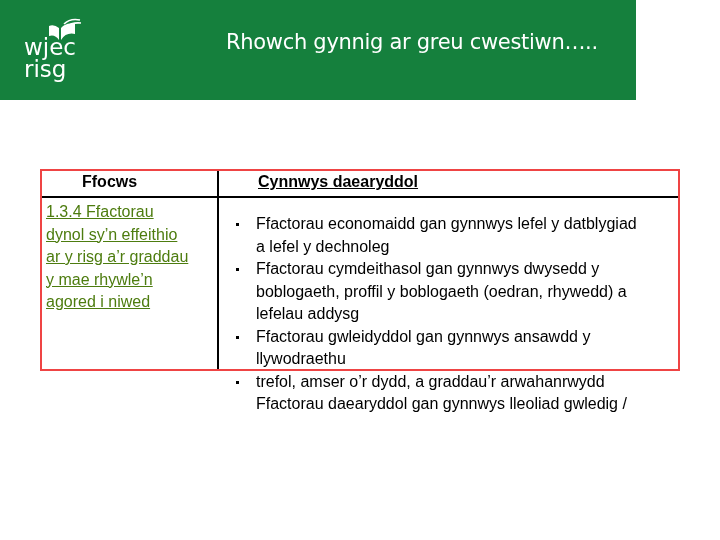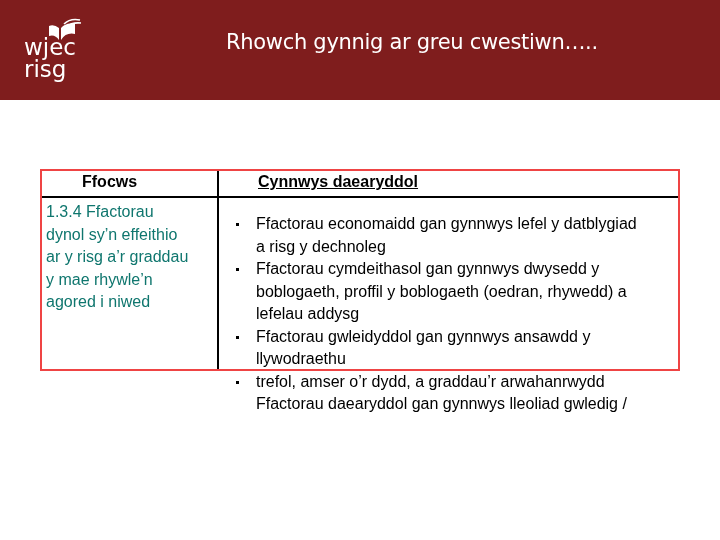--- a/index.html
+++ b/index.html
@@ -2,22 +2,22 @@
 <html><head>
   <meta charset="utf-8">
   <style>
     html, body { margin: 0; padding: 0; }
     body {
       width: 720px; height: 540px; position: relative; overflow: hidden;
       background: #ffffff;
       font-family: "Liberation Sans", sans-serif;
     }
     .header {
-      position: absolute; left: 0; top: 0; width: 720px; height: 100px;
-      background: #7f1d1d;
+      position: absolute; left: 0; top: 0; width: 636px; height: 100px;
+      background: #15803d;
     }
     .logo {
       position: absolute; left: 20px; top: 14px; width: 70px; height: 70px;
     }
     .logo-text {
       position: absolute; left: 24px; top: 36px;
       color: #ffffff; font-family: "DejaVu Sans", sans-serif;
       font-size: 23px; line-height: 22px; letter-spacing: 0px;
     }
     .title {
@@ -39,21 +39,21 @@
       background: #000;
     }
     .th {
       position: absolute; top: 2px; font-weight: bold; font-size: 16px;
       color: #000; white-space: nowrap;
     }
     .th1 { left: 40px; }
     .th2 { left: 216px; text-decoration: underline; }
     .cell-left {
       position: absolute; left: 4px; top: 30px; width: 170px;
-      font-size: 16px; line-height: 22.5px; color: #0f766e;
+      font-size: 16px; line-height: 22.5px; color: #4d7c0f; text-decoration: underline;
     }
     .cell-left div { white-space: nowrap; }
     .bullets {
       position: absolute; left: 186px; top: 30px; width: 440px;
       margin: 12px; padding: 0; list-style: none;
       font-size: 16px; line-height: 22.5px; color: #000;
     }
     .bullets li { position: relative; padding-left: 16px; }
     .bullets li .dot {
       position: absolute; left: -4px; top: 10px; width: 3px; height: 3px;
@@ -89,21 +89,21 @@
     <div>dynol sy’n effeithio</div>
     <div>ar y risg a’r graddau</div>
     <div>y mae rhywle’n</div>
     <div>agored i niwed</div>
   </div>
 
   <ul class="bullets">
     <li>
       <span class="dot"></span>
       <span class="line">Ffactorau economaidd gan gynnwys lefel y datblygiad</span>
-      <span class="line">a risg  y dechnoleg</span>
+      <span class="line">a lefel  y dechnoleg</span>
     </li>
     <li>
       <span class="dot"></span>
       <span class="line">Ffactorau cymdeithasol gan gynnwys dwysedd y</span>
       <span class="line">boblogaeth, proffil y boblogaeth (oedran, rhywedd) a</span>
       <span class="line">lefelau addysg</span>
     </li>
     <li>
       <span class="dot"></span>
       <span class="line">Ffactorau gwleidyddol gan gynnwys ansawdd y</span>

